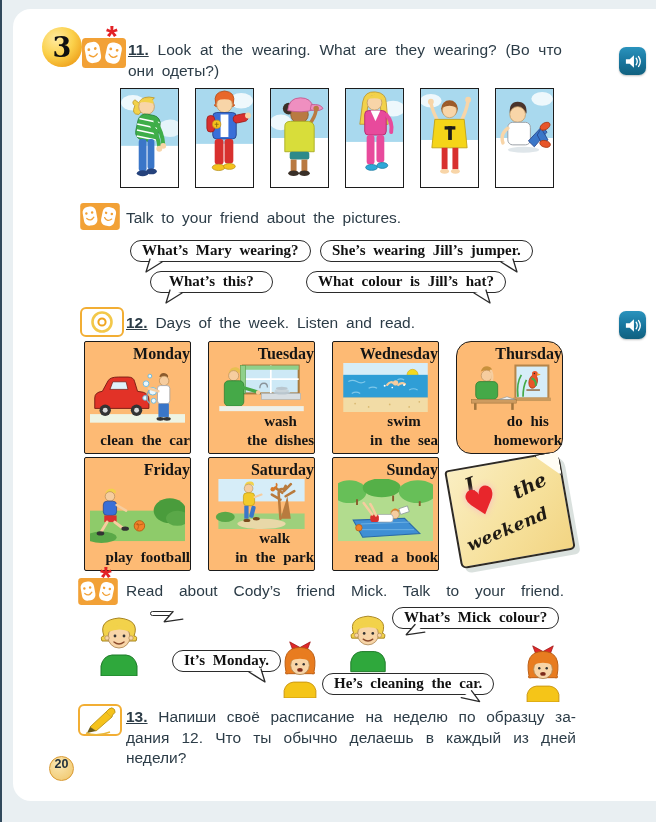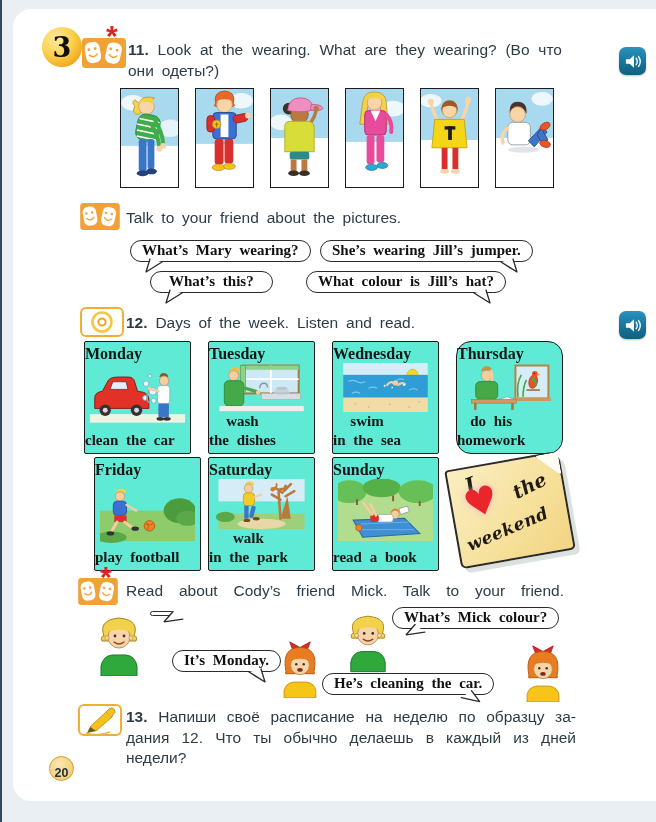--- a/index.html
+++ b/index.html
@@ -17,58 +17,58 @@
   .unit-badge{
     left:42px;top:27px;width:40px;height:40px;border-radius:50%;
     background:radial-gradient(circle at 35% 30%,#ffeaa0 0%,#fbd14b 45%,#efa21d 80%,#e08c08 100%);
     display:flex;align-items:center;justify-content:center;
     font-family:"DejaVu Serif",serif;font-size:27px;font-weight:700;color:#101010;
   }
   .page-badge{
     left:49px;top:756px;width:25px;height:25px;border-radius:50%;
     background:radial-gradient(circle at 38% 32%,#fae7b2,#f3cf7d 70%,#edbd5e);
     border:1.5px solid #d99a33;box-sizing:border-box;
-    display:flex;align-items:flex-end;justify-content:center;
+    display:flex;align-items:flex-start;justify-content:center;
     font-size:12.5px;font-weight:bold;color:#23323c;
   }
 
   
   .task-icon{width:44px;height:30px;}
   .asterisk{color:#e32226;font-size:30px;font-weight:bold;line-height:18px;font-family:"Liberation Sans",sans-serif;}
   .speaker-btn{
     width:27px;height:28px;border-radius:7px;border:none;cursor:pointer;
     background:linear-gradient(180deg,#2a93bd 0%,#17749c 55%,#11617f 100%);
     display:flex;align-items:center;justify-content:center;padding:0;
     box-shadow:0 1px 2px rgba(0,0,0,.25);
   }
 
   
   .instr{color:#2c3c47;font-size:15.5px;line-height:20.5px;word-spacing:3.5px;}
-  .instr b{font-weight:bold;}
+  .instr b{font-weight:bold;text-decoration:underline;}
   .jline{text-align:justify;text-align-last:justify;}
 
   
   .pics-row{left:120px;top:88px;display:flex;gap:16px;}
   .pic-frame{width:59px;height:100px;border:1.6px solid #1c1c1c;background:#fff;box-sizing:border-box;}
   .pic-frame svg{width:100%;height:100%;display:block;}
 
   
   .bubble{
     position:absolute;background:#fff;border:1.4px solid #2b2b2b;border-radius:14px;
     padding:1px 11px 2px;white-space:nowrap;color:#111;
     font-family:"Liberation Serif",serif;font-weight:700;font-size:15px;word-spacing:4px;text-align:right;
   }
   .tail{position:absolute;width:20px;height:15px;bottom:-12px;}
   .tail.tl{left:14px;}
   .tail.tr{right:14px;}
 
   
   .day-card{
-    position:absolute;width:107px;border:1.6px solid #1b1b1b;border-radius:2px;background:#5eead4;
-    box-sizing:border-box;display:flex;flex-direction:column;align-items:flex-start;
+    position:absolute;width:107px;border:1.6px solid #1b1b1b;border-radius:2px;background:#fdba74;
+    box-sizing:border-box;display:flex;flex-direction:column;align-items:flex-end;
     font-family:"Liberation Serif",serif;color:#151515;
   }
   .day-name{font-size:16px;font-weight:700;padding-top:2px;line-height:19px;}
   .day-scene{flex:1;width:100%;display:flex;align-items:center;justify-content:center;padding:0 3px;box-sizing:border-box;min-height:0;}
   .day-scene svg{width:96%;height:100%;}
   .day-caption{font-size:15px;font-weight:700;text-align:center;white-space:pre-line;line-height:19px;padding-bottom:3px;word-spacing:4px;}
 
   
   .note-wrap{left:452px;top:460px;width:116px;height:100px;}
   .note{
@@ -422,21 +422,21 @@
       <rect x="5" y="43" width="53" height="4.5" fill="#cd9b5f" stroke="#a2763e" stroke-width=".7"></rect>
       <path d="M38,43 L47,40 L56,43 Z" fill="#fff" stroke="#8a949a" stroke-width=".8"></path>
       <rect x="8" y="47.5" width="3" height="8" fill="#a2763e"></rect>
         <rect x="52" y="47.5" width="3" height="8" fill="#a2763e"></rect>
     </svg>
   </div>
   <div class="day-caption">do his
 homework</div>
 </div>
 
-<div class="day-card" style="left:94px;top:457px;height:114px;">
+<div class="day-card" style="left:84px;top:457px;height:114px;">
   <div class="day-name">Friday</div>
   <div class="day-scene">
     <svg viewBox="0 0 100 58" preserveAspectRatio="xMidYMid meet">
       <rect y="26" width="100" height="32" fill="#8ecb6a"></rect>
       <ellipse cx="84" cy="26" rx="17" ry="13" fill="#4a9c3c"></ellipse>
       <ellipse cx="92" cy="34" rx="12" ry="8" fill="#5aa848"></ellipse>
       <ellipse cx="12" cy="54" rx="16" ry="6" fill="#5aa848"></ellipse>
       <path d="M16,8 Q18,2 24,3 Q28,4 27,8 Q22,5 16,8" fill="#f2d24b"></path>
       <circle cx="21" cy="11" r="5" fill="#f6cd9f" stroke="#b08a55" stroke-width=".7"></circle>
       <rect x="14" y="16" width="14" height="15" rx="4" fill="#3a6fd8" stroke="#27458c" stroke-width=".8"></rect>

